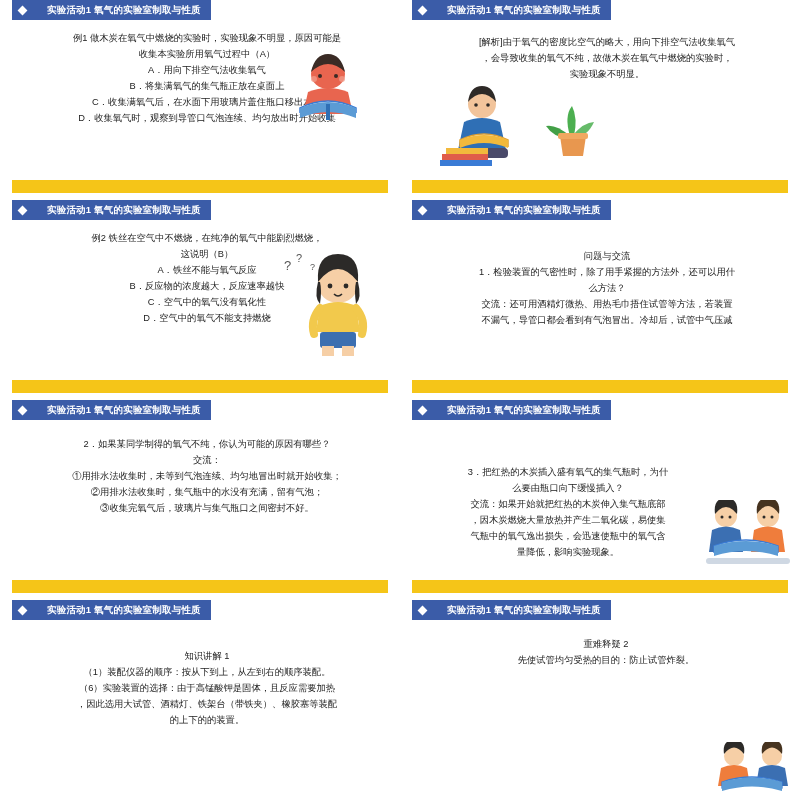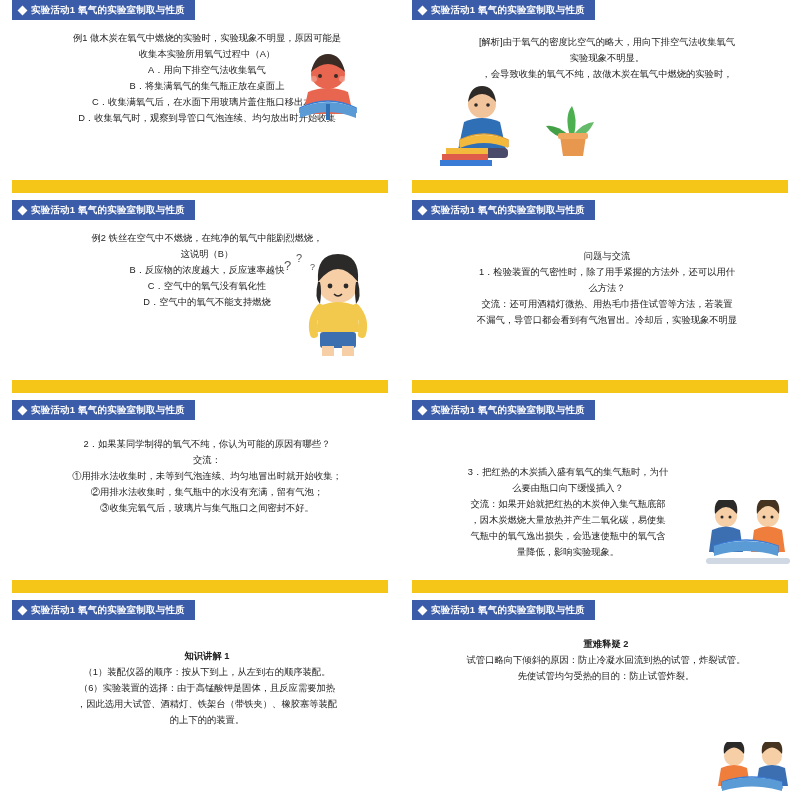--- a/index.html
+++ b/index.html
@@ -36,20 +36,21 @@
     height: 20px;
     background: #3b5ca8;
     color: #ffffff;
     display: flex;
     align-items: center;
     padding: 0 10px 0 7px;
     font-size: 9.5px;
     font-weight: bold;
     letter-spacing: 0.2px;
     white-space: nowrap;
+    gap: 16px;
   }
   .hdr .dia {
     display: inline-block;
     width: 7px; height: 7px;
     background: #ffffff;
     transform: rotate(45deg);
     margin-right: 5px;
     flex: none;
   }
   
@@ -65,21 +66,21 @@
     position: absolute;
     left: 28px;
     top: 30px;
     right: 14px;
     bottom: 26px;
     font-size: 9.3px;
     line-height: 16px;
     color: #222222;
   }
   .body p { margin: 0; text-align: center; }
-  .bold { font-weight: bold; }
+  .bold { font-weight: normal; }
   
   .illus { position: absolute; }
   svg { display: block; }
 </style>
 </head>
 <body>
 
 <div id="page">
   <div class="grid">
 
@@ -114,22 +115,22 @@
       <div class="ybar"></div>
     </div>
 
     <div class="slide">
       <div class="hdr">
         <span class="dia"></span>
         <span>实验活动1  氧气的实验室制取与性质</span>
       </div>
       <div class="body" style="top:34px;">
         <p>[解析]由于氧气的密度比空气的略大，用向下排空气法收集氧气</p>
+        <p>，会导致收集的氧气不纯，故做木炭在氧气中燃烧的实验时，</p>
         <p>实验现象不明显。</p>
-        <p>，会导致收集的氧气不纯，故做木炭在氧气中燃烧的实验时，</p>
       </div>
 
       <div class="illus" style="left:20px; top:78px;">
         <svg width="190" height="92" viewBox="0 0 190 92">
 
           <path d="M150 58 q-6 -20 2 -30 q6 12 2 30z" fill="#4caf50"></path>
           <path d="M152 58 q12 -14 22 -14 q-6 14 -20 16z" fill="#66bb6a"></path>
           <path d="M150 58 q-14 -12 -24 -10 q8 12 22 12z" fill="#43a047"></path>
           <path d="M140 58 h26 l-3 20 h-20z" fill="#e8974f"></path>
           <rect x="138" y="55" width="30" height="6" rx="2" fill="#f0a860"></rect>
@@ -152,20 +153,21 @@
     </div>
 
     <div class="slide">
       <div class="hdr">
         <span class="dia"></span>
         <span>实验活动1  氧气的实验室制取与性质</span>
       </div>
       <div class="body">
         <p>例2   铁丝在空气中不燃烧，在纯净的氧气中能剧烈燃烧，</p>
         <p>这说明（B）</p>
+        <p>A．铁丝不能与氧气反应</p>
         <p>B．反应物的浓度越大，反应速率越快</p>
         <p>C．空气中的氧气没有氧化性</p>
         <p>D．空气中的氧气不能支持燃烧</p>
       </div>
 
       <div class="illus" style="left:276px; top:48px;">
         <svg width="110" height="110" viewBox="0 0 110 110">
           <text x="8" y="22" font-family="Liberation Sans, sans-serif" font-size="13" fill="#555">?</text>
           <text x="20" y="14" font-family="Liberation Sans, sans-serif" font-size="11" fill="#555">?</text>
           <text x="34" y="22" font-family="Liberation Sans, sans-serif" font-size="9" fill="#555">?</text>
@@ -190,21 +192,21 @@
     <div class="slide">
       <div class="hdr">
         <span class="dia"></span>
         <span>实验活动1  氧气的实验室制取与性质</span>
       </div>
       <div class="body" style="top:48px;">
         <p>问题与交流</p>
         <p>1．检验装置的气密性时，除了用手紧握的方法外，还可以用什</p>
         <p>么方法？</p>
         <p>交流：还可用酒精灯微热、用热毛巾捂住试管等方法，若装置</p>
-        <p>不漏气，导管口都会看到有气泡冒出。冷却后，实验现象不明显</p>
+        <p>不漏气，导管口都会看到有气泡冒出。冷却后，试管中气压减</p>
       </div>
       <div class="ybar"></div>
     </div>
 
     <div class="slide">
       <div class="hdr">
         <span class="dia"></span>
         <span>实验活动1  氧气的实验室制取与性质</span>
       </div>
       <div class="body" style="top:36px;">
@@ -265,21 +267,20 @@
       </div>
     </div>
 
     <div class="slide">
       <div class="hdr">
         <span class="dia"></span>
         <span>实验活动1  氧气的实验室制取与性质</span>
       </div>
       <div class="body" style="top:36px; left:26px;">
         <p class="bold">重难释疑 2</p>
-        <p>试管口略向下倾斜的原因：防止冷凝水回流到热的试管，炸裂试管。</p>
         <p>先使试管均匀受热的目的：防止试管炸裂。</p>
       </div>
 
       <div class="illus" style="left:310px; top:142px;">
         <svg width="86" height="58" viewBox="0 0 86 58">
           <circle cx="24" cy="14" r="10" fill="#f6cfa6"></circle>
           <path d="M14 12 q10 -13 20 0 q2 -14 -10 -14 q-12 0 -10 14z" fill="#2c2a28"></path>
           <path d="M11 26 q13 -6 26 0 l3 18 h-32z" fill="#ef7d3c"></path>
           <circle cx="62" cy="14" r="10" fill="#f6cfa6"></circle>
           <path d="M52 12 q10 -13 20 0 q2 -14 -10 -14 q-12 0 -10 14z" fill="#46331f"></path>

